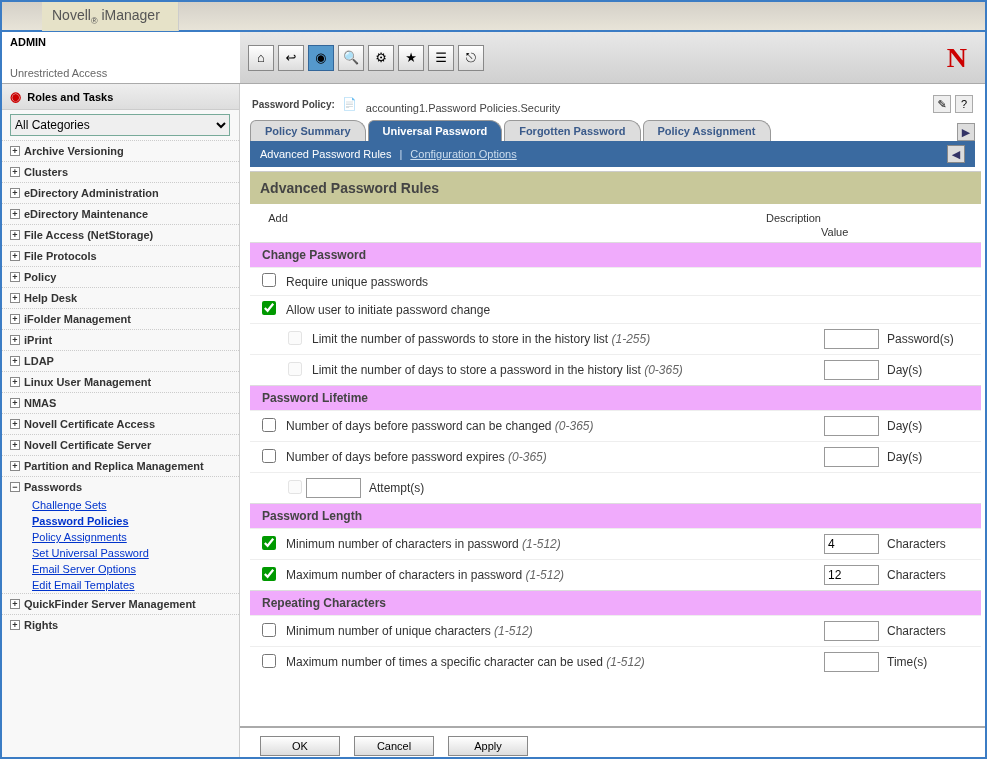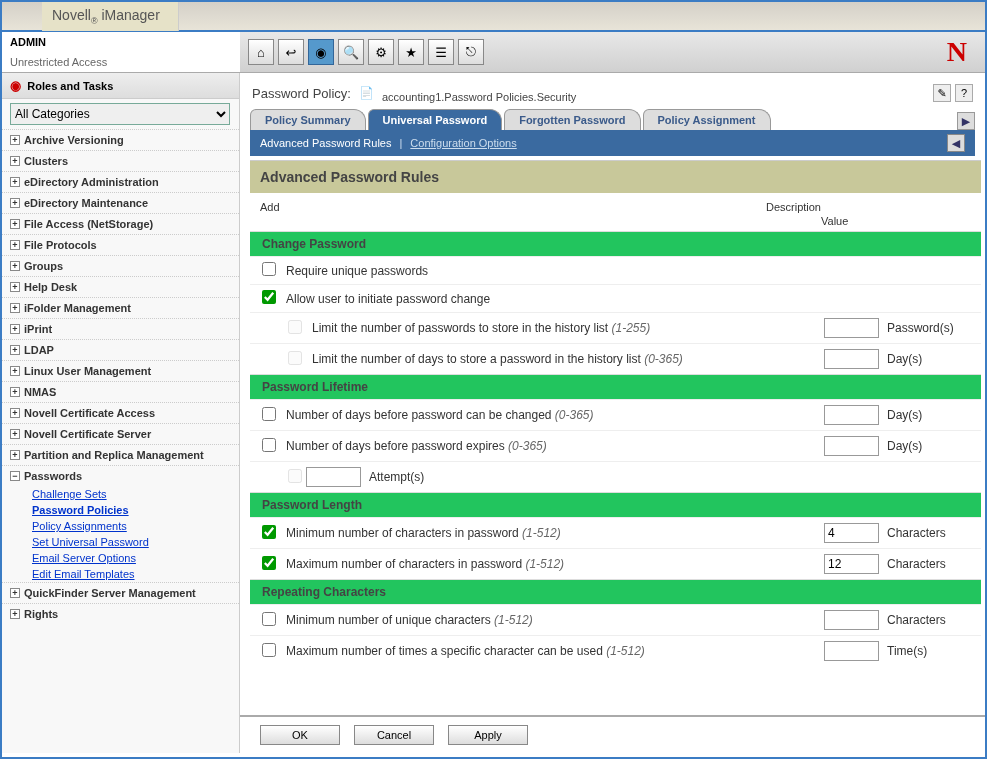--- a/index.html
+++ b/index.html
@@ -4,59 +4,59 @@
 <style>
 * { box-sizing: border-box; margin: 0; padding: 0; }
 body { font-family: Verdana, Arial, sans-serif; font-size: 11px; background: #fff; }
 .frame { width: 987px; height: 759px; border: 2px solid #3b7cc4; position: relative; overflow: hidden; }
 .titlebar { background: linear-gradient(to bottom, #d4d0c8, #e8e4d8); border-bottom: 2px solid #3b7cc4; height: 30px; display: flex; align-items: center; padding-left: 40px; }
 .titlebar-tab { background: #e6e2c8; padding: 6px 18px 6px 10px; color: #555; font-size: 14px; border-right: 1px solid #ccc; }
 .titlebar-tab sub { font-size: 9px; }
 .userbar { display: flex; border-bottom: 1px solid #aaa; }
 .userleft { width: 238px; padding: 4px 8px; font-size: 11px; }
 .userleft .uname { font-weight: bold; color: #000; }
-.userleft .access { color: #666; margin-top: 8px; }
+.userleft .access { color: #666; margin-top: 19px; }
 .toolbar { flex: 1; background: linear-gradient(to bottom, #e8e8e8, #d0d0d0); display: flex; align-items: center; padding: 4px 8px; gap: 4px; }
 .tbtn { width: 26px; height: 26px; border: 1px solid #888; background: linear-gradient(to bottom,#fff,#ddd); display: flex; align-items: center; justify-content: center; cursor: pointer; font-size: 13px; }
 .tbtn.sel { background: #5599cc; border-color: #336699; }
 .n-logo { margin-left: auto; font-size: 28px; font-weight: bold; color: #c00; font-family: Georgia, serif; padding-right: 10px; }
 .main { display: flex; height: 680px; }
 .sidebar { width: 238px; border-right: 1px solid #ccc; overflow-y: auto; background: #f8f8f8; }
 .side-head { background: linear-gradient(to bottom,#eee,#ddd); padding: 5px 8px; font-weight: bold; display: flex; align-items: center; gap: 6px; border-bottom: 1px solid #ccc; }
 .side-head .bullseye { color: #c00; font-size: 13px; }
 .cat-select { width: 220px; margin: 4px 8px; height: 22px; border: 1px solid #7a9; font-size: 12px; }
 .tree-item { padding: 4px 8px; border-top: 1px dotted #ccc; cursor: pointer; display: flex; align-items: center; gap: 4px; font-size: 11px; font-weight: bold; color: #333; }
 .tree-item .exp { width: 10px; height: 10px; border: 1px solid #888; display: inline-flex; align-items: center; justify-content: center; font-size: 9px; line-height: 1; background: #fff; }
 .sub-items { padding-left: 30px; }
 .sub-items a { display: block; color: #0033cc; text-decoration: underline; font-size: 11px; padding: 2px 0; cursor: pointer; font-weight: normal; }
 .sub-items a.current { font-weight: bold; }
 .content { flex: 1; display: flex; flex-direction: column; overflow: hidden; }
 .page-head { padding: 10px 12px 6px; display: flex; align-items: center; gap: 8px; }
-.page-head h1 { font-size: 13px; font-weight: normal; color: #444; }
+.page-head h1 { font-size: 10px; font-weight: bold; color: #444; }
 .page-head .obj-icon { font-size: 12px; }
 .page-head .obj-path { font-size: 11px; color: #444; margin-top: 8px; }
 .page-head .icons-right { margin-left: auto; display: flex; gap: 4px; }
 .page-head .icons-right span { width: 18px; height: 18px; border: 1px solid #aaa; display: inline-flex; align-items: center; justify-content: center; font-size: 11px; cursor: pointer; background: #eee; }
 .tabs-row { display: flex; align-items: flex-end; padding: 0 10px; position: relative; }
 .tab { padding: 4px 14px; background: #ddd; border: 1px solid #999; border-bottom: none; border-radius: 6px 12px 0 0; margin-right: 2px; cursor: pointer; font-size: 11px; font-weight: bold; color: #3a5a8a; }
 .tab.active { background: #3a6aa0; color: #fff; }
 .tab-nav { margin-left: auto; display: flex; gap: 2px; }
 .tab-nav span { width: 18px; height: 18px; border: 1px solid #999; background: #ddd; display: inline-flex; align-items: center; justify-content: center; cursor: pointer; color: #336; }
 .subtab-bar { background: #3a6aa0; color: #fff; padding: 4px 10px; font-size: 11px; display: flex; align-items: center; gap: 8px; margin: 0 10px; }
 .subtab-bar .stab { color: #fff; }
 .subtab-bar .sep { color: #cde; }
 .subtab-bar a { color: #cde; text-decoration: underline; cursor: pointer; }
 .subtab-bar .back-arrow { margin-left: auto; width: 18px; height: 18px; background: #ddd; color: #336; display: inline-flex; align-items:center; justify-content:center; cursor:pointer; border:1px solid #888; }
 .panel-scroll { flex: 1; overflow-y: scroll; margin: 4px 4px 0 10px; border-top: 1px solid #ccc; }
 .section-title { background: #c8c89a; padding: 8px 10px; font-size: 14px; font-weight: bold; color: #444; margin-bottom: 4px; }
 .col-heads { display: flex; padding: 4px 10px; font-size: 11px; color: #333; }
-.col-heads .c-add { width: 36px; }
+.col-heads .c-add { width: 36px; text-align: center; }
 .col-heads .c-desc { flex: 1; text-align: right; }
 .col-heads .c-val { width: 150px; margin-top: 14px; }
-.group-head { background: #22c55e; padding: 5px 12px; font-weight: bold; font-size: 12px; color: #444; border-top: 1px solid #ddd; }
+.group-head { background: #f0abfc; padding: 5px 12px; font-weight: bold; font-size: 12px; color: #444; border-top: 1px solid #ddd; }
 .row { display: flex; align-items: center; padding: 5px 12px; border-top: 1px solid #eee; font-size: 12px; color: #333; }
 .row .chk { width: 18px; }
 .row input[type=checkbox] { width: 14px; height: 14px; accent-color: #090; }
 .row input[type=checkbox]:disabled { opacity: 0.6; }
 .row .desc { flex: 1; padding-left: 6px; }
 .row .desc .hint { font-style: italic; color: #666; }
 .row .val { width: 55px; height: 20px; border: 1px solid #999; font-size: 12px; text-align: left; padding: 1px 3px; }
 .row .unit { width: 90px; padding-left: 8px; font-size: 12px; color: #333; }
 .row.indent .chk { margin-left: 26px; }
 .btnbar { border-top: 2px solid #aaa; padding: 8px 20px; display: flex; gap: 14px; }
@@ -119,21 +119,21 @@
           <div class="tree-item">
             <span class="exp">+</span>
             <span>File Access (NetStorage)</span>
           </div>
           <div class="tree-item">
             <span class="exp">+</span>
             <span>File Protocols</span>
           </div>
           <div class="tree-item">
             <span class="exp">+</span>
-            <span>Groups</span>
+            <span>Policy</span>
           </div>
           <div class="tree-item">
             <span class="exp">+</span>
             <span>Help Desk</span>
           </div>
           <div class="tree-item">
             <span class="exp">+</span>
             <span>iFolder Management</span>
           </div>
           <div class="tree-item">

